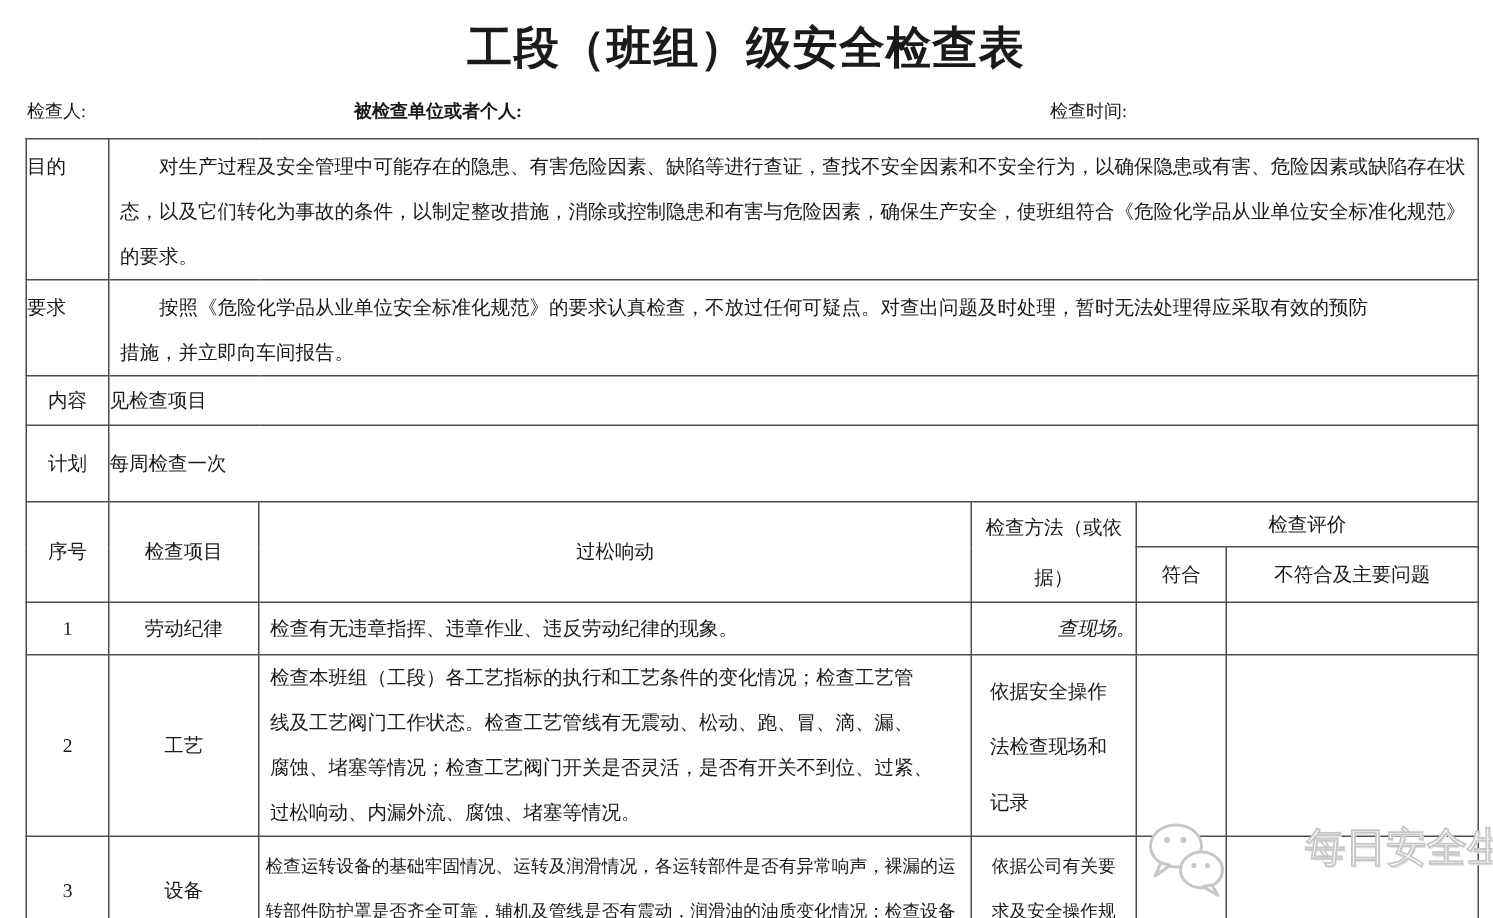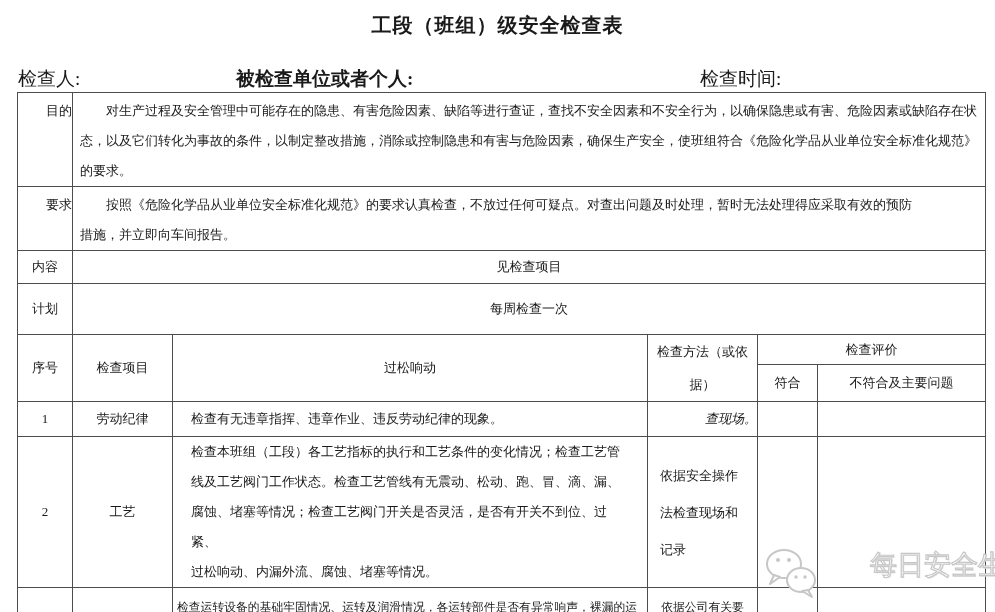--- a/index.html
+++ b/index.html
@@ -8,54 +8,54 @@
     width: 995px; height: 612px;
     background: #ffffff;
     color: #1a1a1a;
     font-family: "Liberation Serif", "DejaVu Serif", serif;
     position: relative;
     overflow: hidden;
   }
   .doc-title {
     position: absolute; top: 12px; left: 0; width: 100%;
     text-align: center;
-    font-size: 20px; font-weight: bold;
+    font-size: 30px; font-weight: bold;
     letter-spacing: 1px;
   }
-  .info-bar { position: absolute; top: 66px; left: 0; width: 100%; height: 20px; font-size: 19px; }
+  .info-bar { position: absolute; top: 66px; left: 0; width: 100%; height: 20px; font-size: 12px; }
   .info-inspector { position: absolute; left: 18px; }
   .info-inspected { position: absolute; left: 236px; font-weight: bold; }
   .info-time      { position: absolute; left: 700px; }
 
   table.form {
     position: absolute; left: 17px; top: 92px;
     width: 968px;
     border-collapse: collapse;
     table-layout: fixed;
   }
   table.form td {
     border: 1px solid #4d4d4d;
     font-size: 13px;
     padding: 0;
     overflow: hidden;
   }
   .lbl { text-align: center; vertical-align: middle; }
-  .lbl-top { text-align: right; vertical-align: top; padding-top: 9px !important; margin-top: 24px; }
+  .lbl-top { text-align: left; vertical-align: top; padding-top: 9px !important; margin-top: 24px; }
   .merged {
     vertical-align: top;
     text-align: left;
     padding: 3px 7px 0 7px !important;
     line-height: 30px;
     white-space: pre-wrap;
   }
   .indent { text-indent: 2em; }
-  .center-cell { text-align: center; vertical-align: middle; }
+  .center-cell { vertical-align: middle; }
   .std {
     text-align: left; vertical-align: middle;
-    padding: 0 18px !important;
+    padding: 0 7px !important;
     line-height: 30px;
     white-space: pre-wrap;
   }
   .std-small { font-size: 11.8px !important; padding: 0 4px !important; vertical-align: top; padding-top: 4px !important; line-height: 30px; }
   .hdr { text-align: center; vertical-align: middle; }
   .hdr-method { text-align: center; vertical-align: middle; padding: 0 8px !important; line-height: 33px; white-space: pre-wrap; }
   .method-1 { text-align: right; vertical-align: middle; font-style: italic; }
   .method-2 { text-align: left; vertical-align: middle; padding: 0 12px !important; line-height: 37px; white-space: pre-wrap; }
   .method-3 { text-align: center; vertical-align: top; padding: 4px 8px 0 8px !important; font-size: 11.8px !important; line-height: 30px; white-space: pre-wrap; }
 

